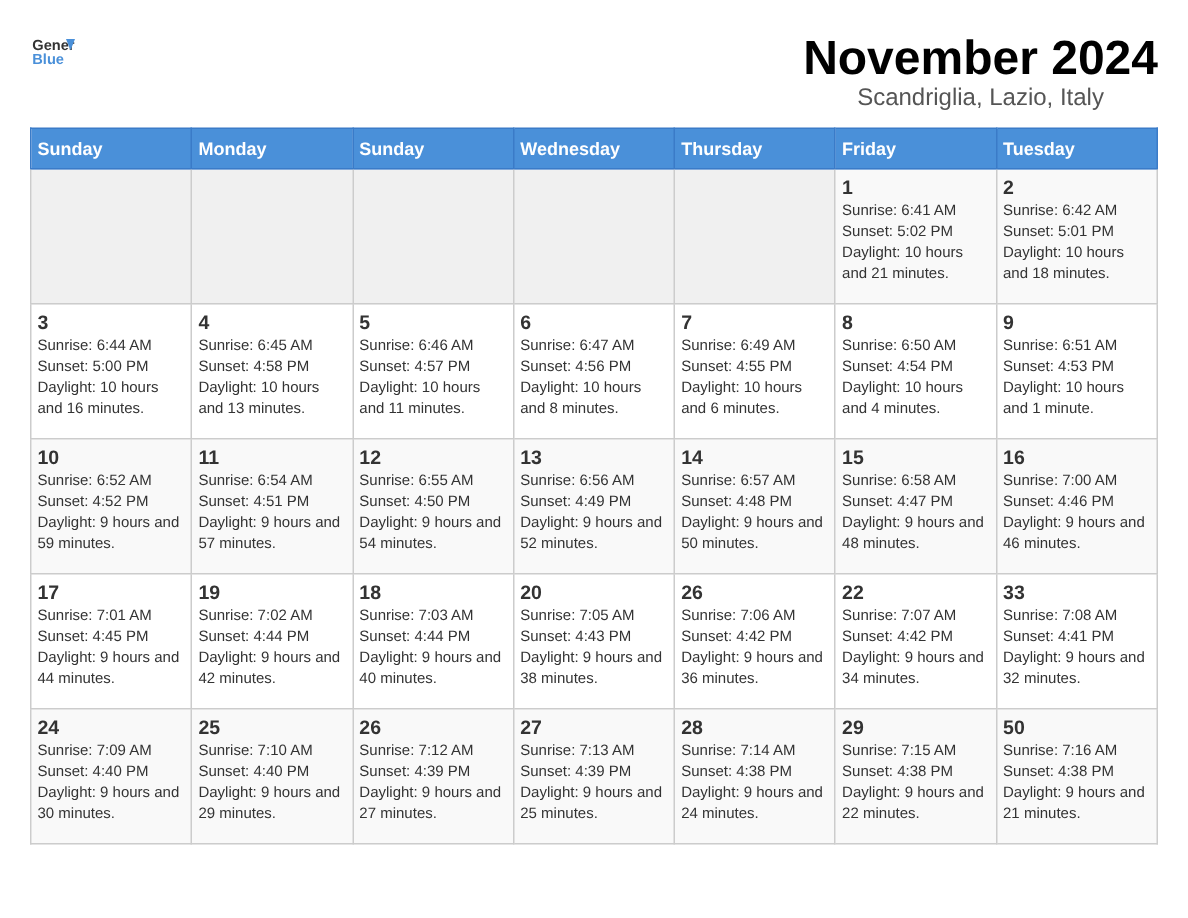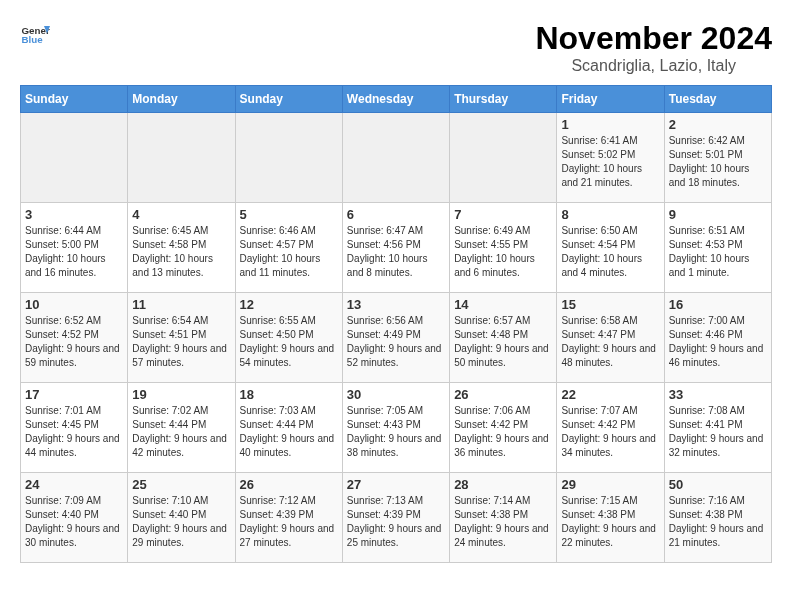--- a/index.html
+++ b/index.html
@@ -191,21 +191,21 @@
         </td>
         <td>
           <div class="day-num">19</div>
           <div class="cell-content">Sunrise: 7:02 AM<br>Sunset: 4:44 PM<br>Daylight: 9 hours and 42 minutes.</div>
         </td>
         <td>
           <div class="day-num">18</div>
           <div class="cell-content">Sunrise: 7:03 AM<br>Sunset: 4:44 PM<br>Daylight: 9 hours and 40 minutes.</div>
         </td>
         <td>
-          <div class="day-num">30</div>
+          <div class="day-num">20</div>
           <div class="cell-content">Sunrise: 7:05 AM<br>Sunset: 4:43 PM<br>Daylight: 9 hours and 38 minutes.</div>
         </td>
         <td>
           <div class="day-num">26</div>
           <div class="cell-content">Sunrise: 7:06 AM<br>Sunset: 4:42 PM<br>Daylight: 9 hours and 36 minutes.</div>
         </td>
         <td>
           <div class="day-num">22</div>
           <div class="cell-content">Sunrise: 7:07 AM<br>Sunset: 4:42 PM<br>Daylight: 9 hours and 34 minutes.</div>
         </td>

